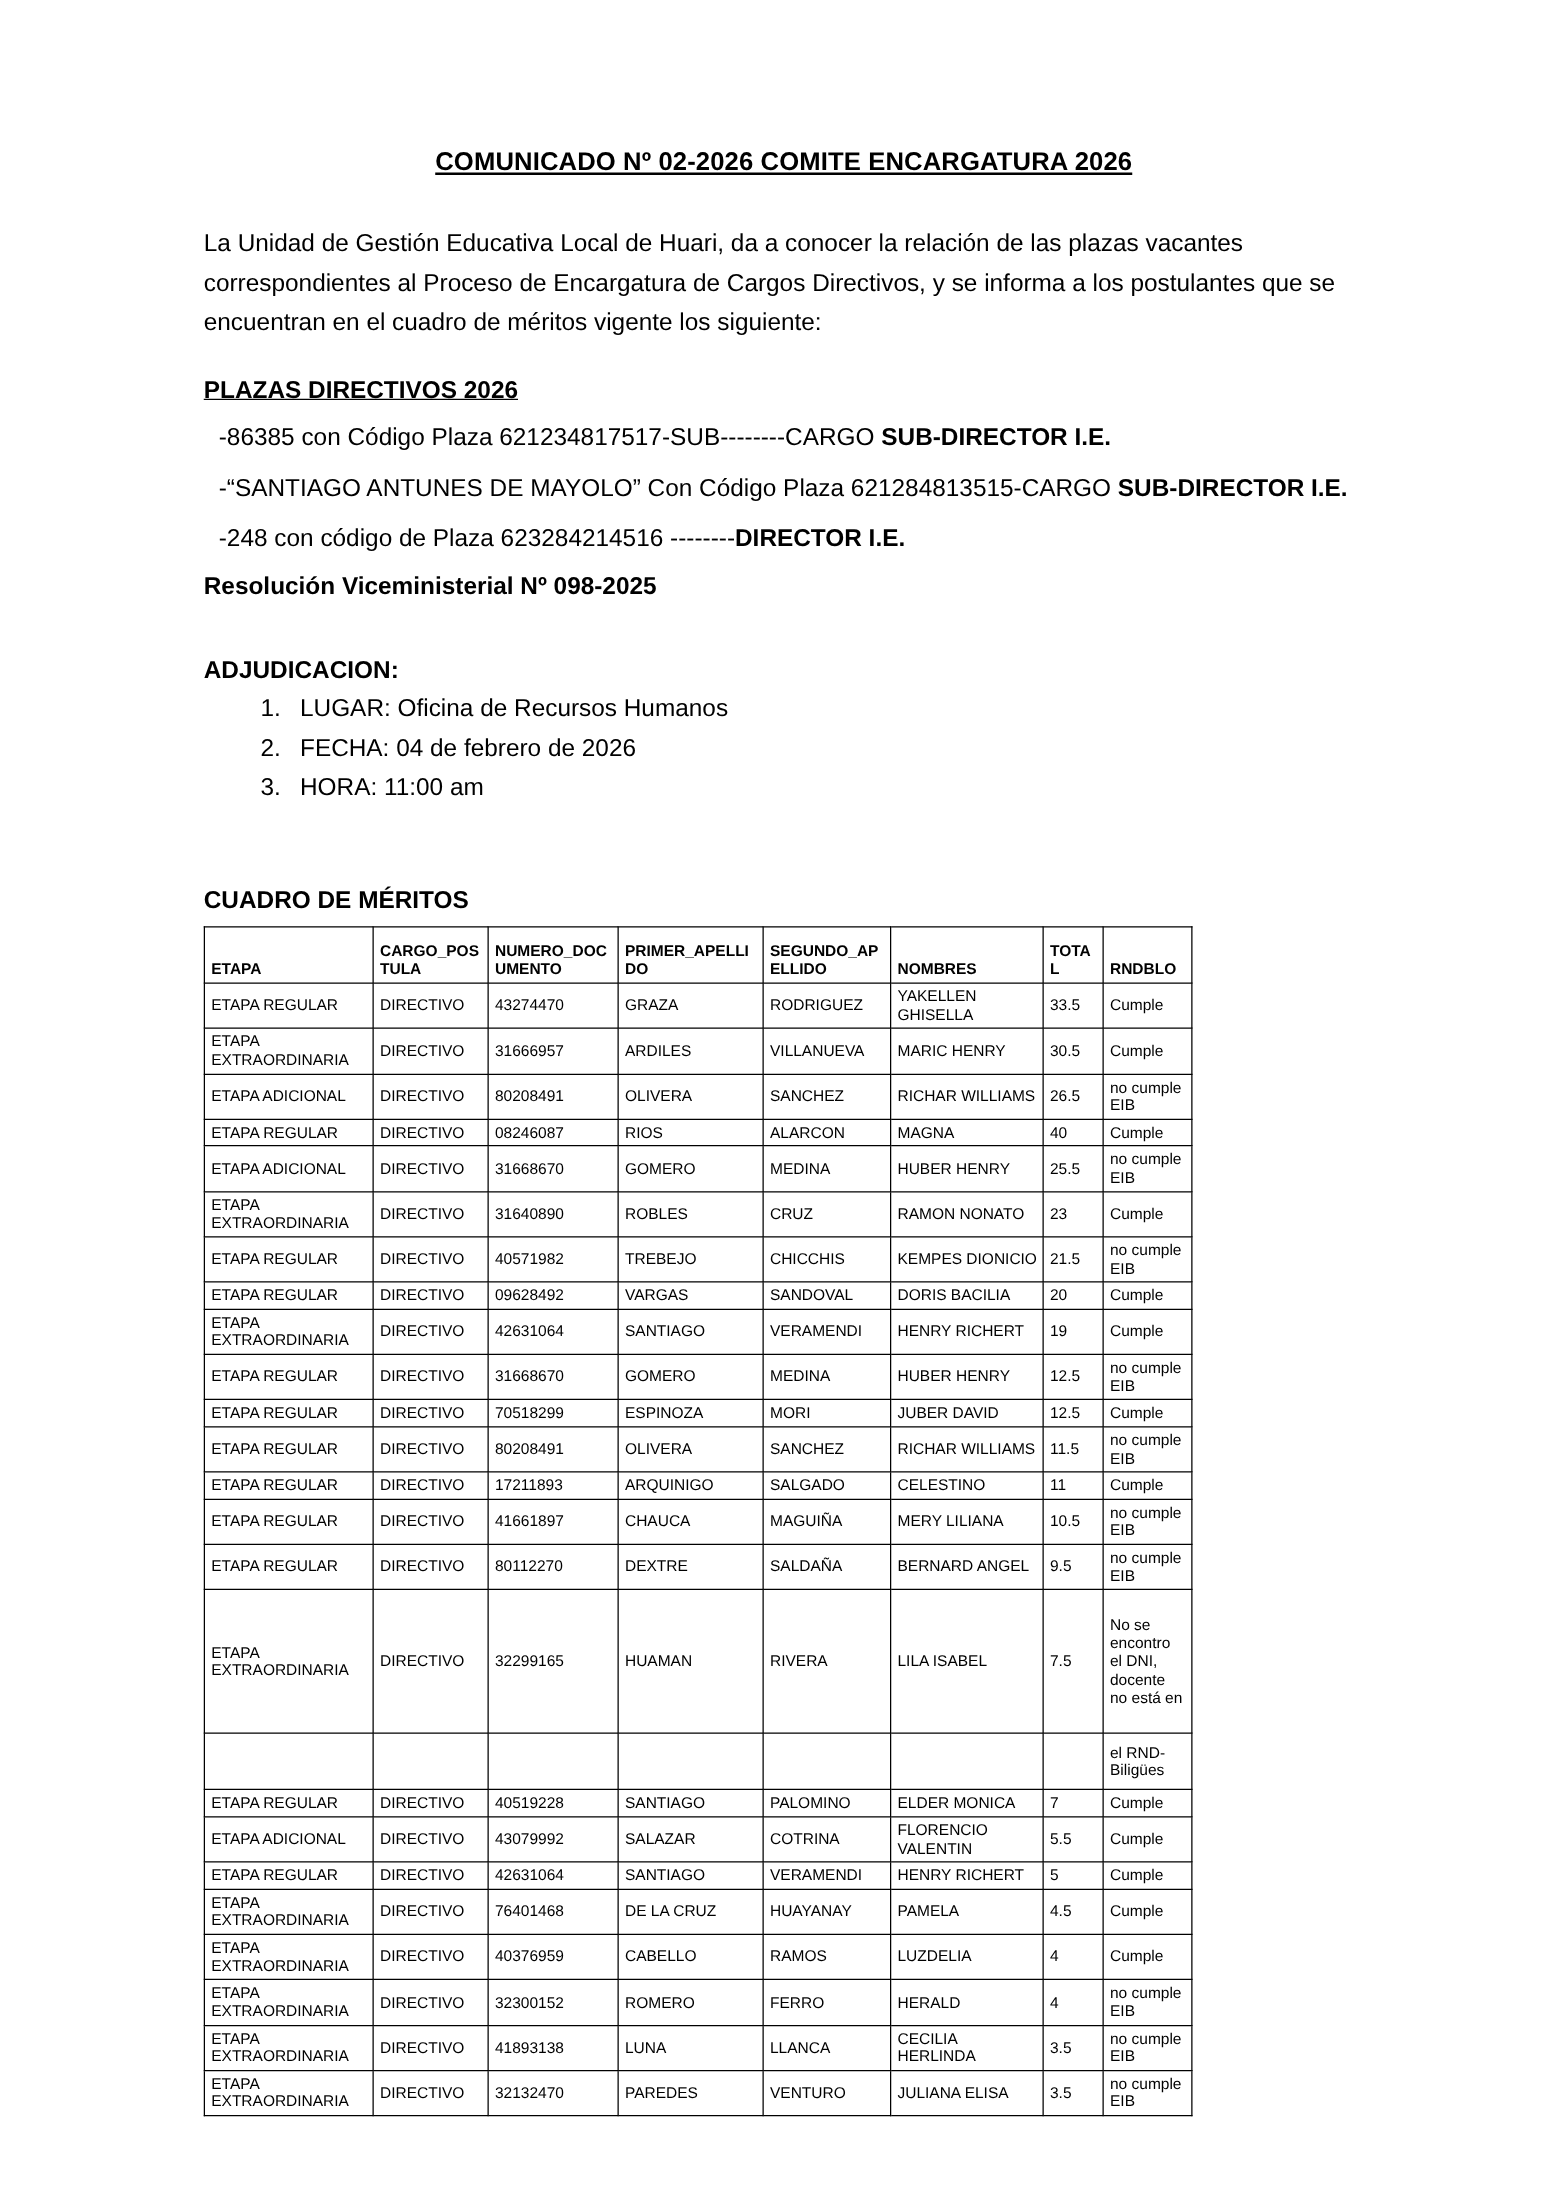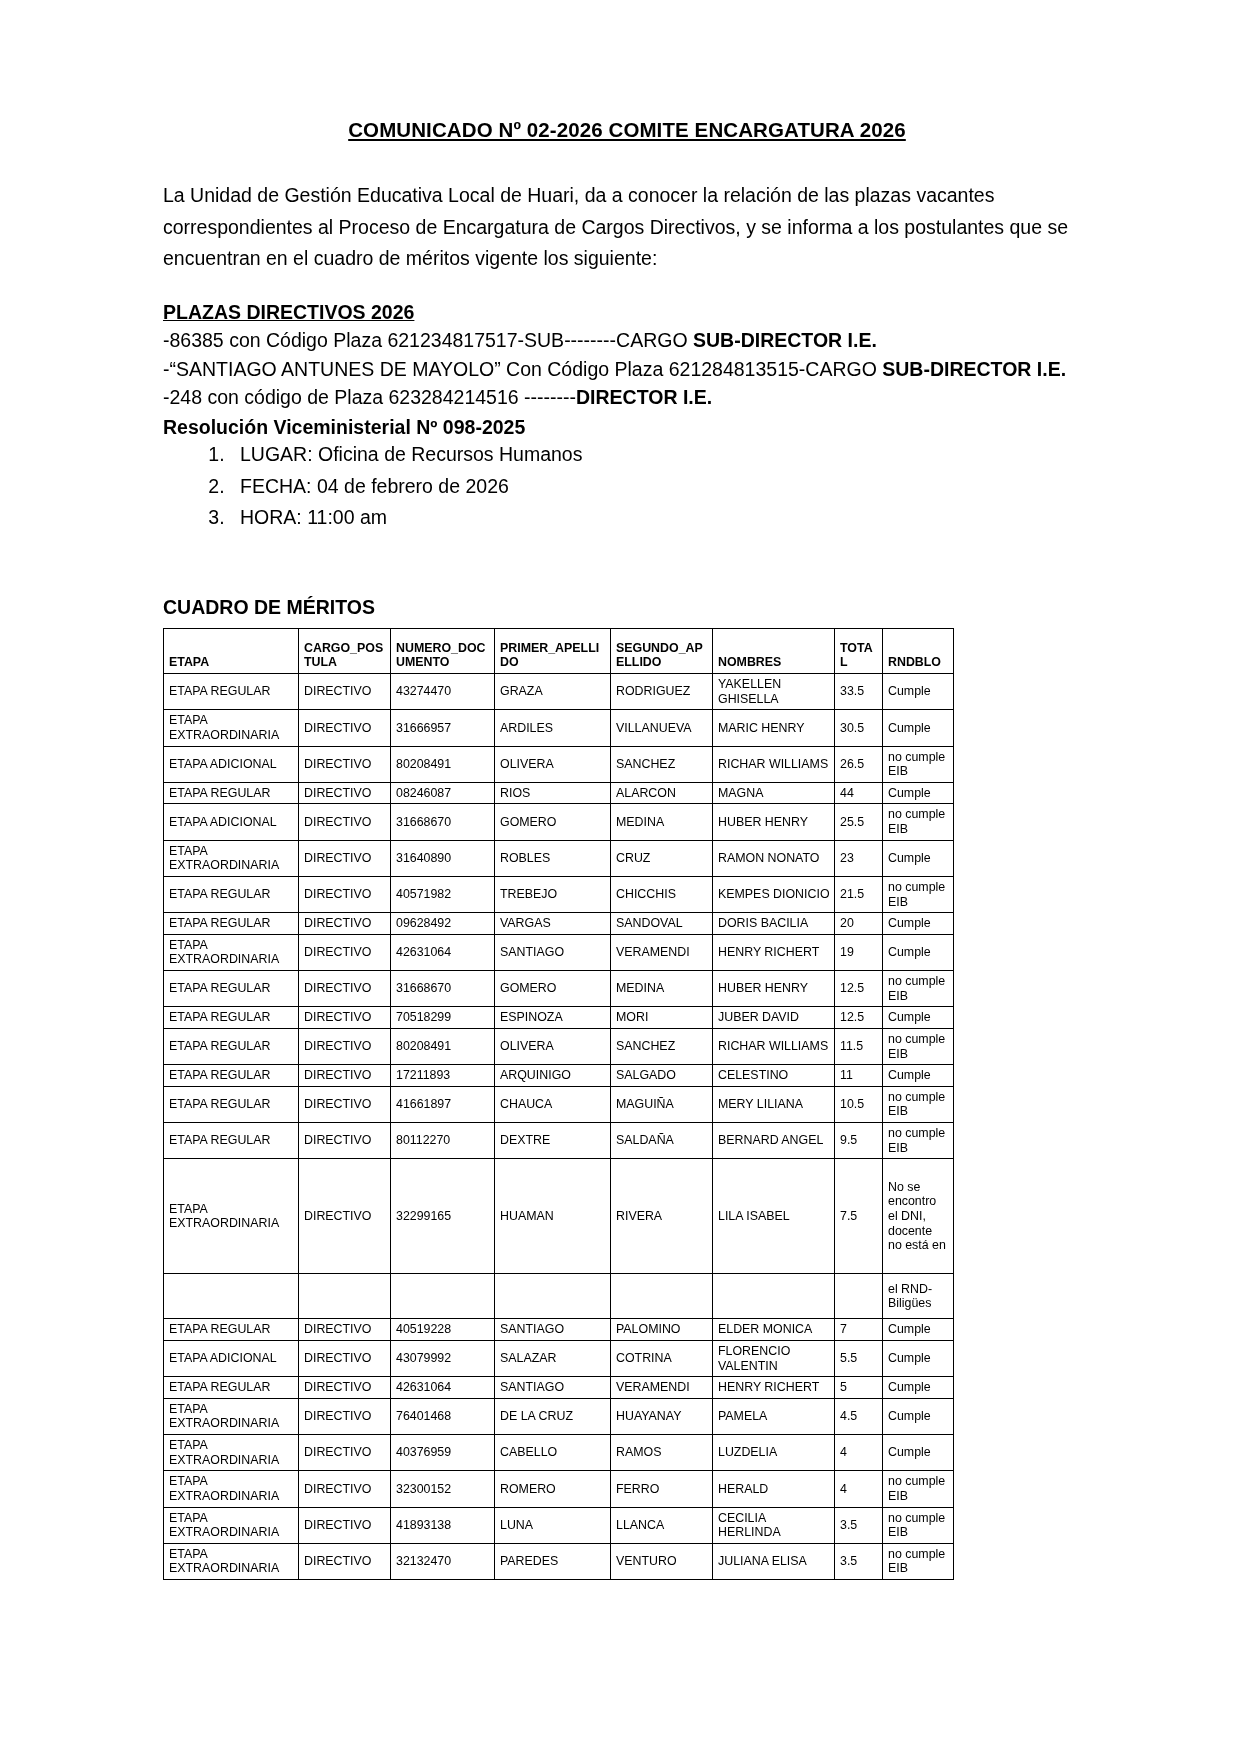--- a/index.html
+++ b/index.html
@@ -36,21 +36,21 @@
   }
   .section-head {
     font-size: 19.5px;
     font-weight: bold;
     text-decoration: underline;
     margin: 0 0 2px 0;
   }
   .plaza-line {
     font-size: 19.5px;
     line-height: 1.48;
-    margin: 0;
+    margin: 12px;
     white-space: nowrap;
   }
   .plaza-line b { font-weight: bold; }
   .resolution {
     font-size: 19.5px;
     font-weight: bold;
     margin: 4px 0 0 0;
   }
   .adj-head {
     font-size: 19.5px;
@@ -122,20 +122,21 @@
   <div class="section-head">PLAZAS DIRECTIVOS 2026</div>
 
   <div id="plazas-list">
       <div class="plaza-line"><span>-86385 con Código Plaza 621234817517-SUB--------CARGO </span><b>SUB-DIRECTOR I.E.</b></div>
       <div class="plaza-line"><span>-“SANTIAGO ANTUNES DE MAYOLO” Con Código Plaza 621284813515-CARGO </span><b>SUB-DIRECTOR I.E.</b></div>
       <div class="plaza-line"><span>-248 con código de Plaza 623284214516 --------</span><b>DIRECTOR I.E.</b></div>
     </div>
 
   <div class="resolution">Resolución Viceministerial Nº 098-2025</div>
 
+  <div class="adj-head">ADJUDICACION:</div>
   <ol class="adj-list" id="adj-list">
       <li>LUGAR: Oficina de Recursos Humanos</li>
       <li>FECHA: 04 de febrero de 2026</li>
       <li>HORA: 11:00 am</li>
     </ol>
 
   <div class="cuadro-head">CUADRO DE MÉRITOS</div>
 
   <table class="merit">
     <colgroup>
@@ -191,21 +192,21 @@
           <td class="total">26.5</td>
           <td>no cumple EIB</td>
         </tr>
         <tr>
           <td>ETAPA REGULAR</td>
           <td>DIRECTIVO</td>
           <td>08246087</td>
           <td>RIOS</td>
           <td>ALARCON</td>
           <td>MAGNA</td>
-          <td class="total">44</td>
+          <td class="total">40</td>
           <td>Cumple</td>
         </tr>
         <tr>
           <td>ETAPA ADICIONAL</td>
           <td>DIRECTIVO</td>
           <td>31668670</td>
           <td>GOMERO</td>
           <td>MEDINA</td>
           <td>HUBER HENRY</td>
           <td class="total">25.5</td>

